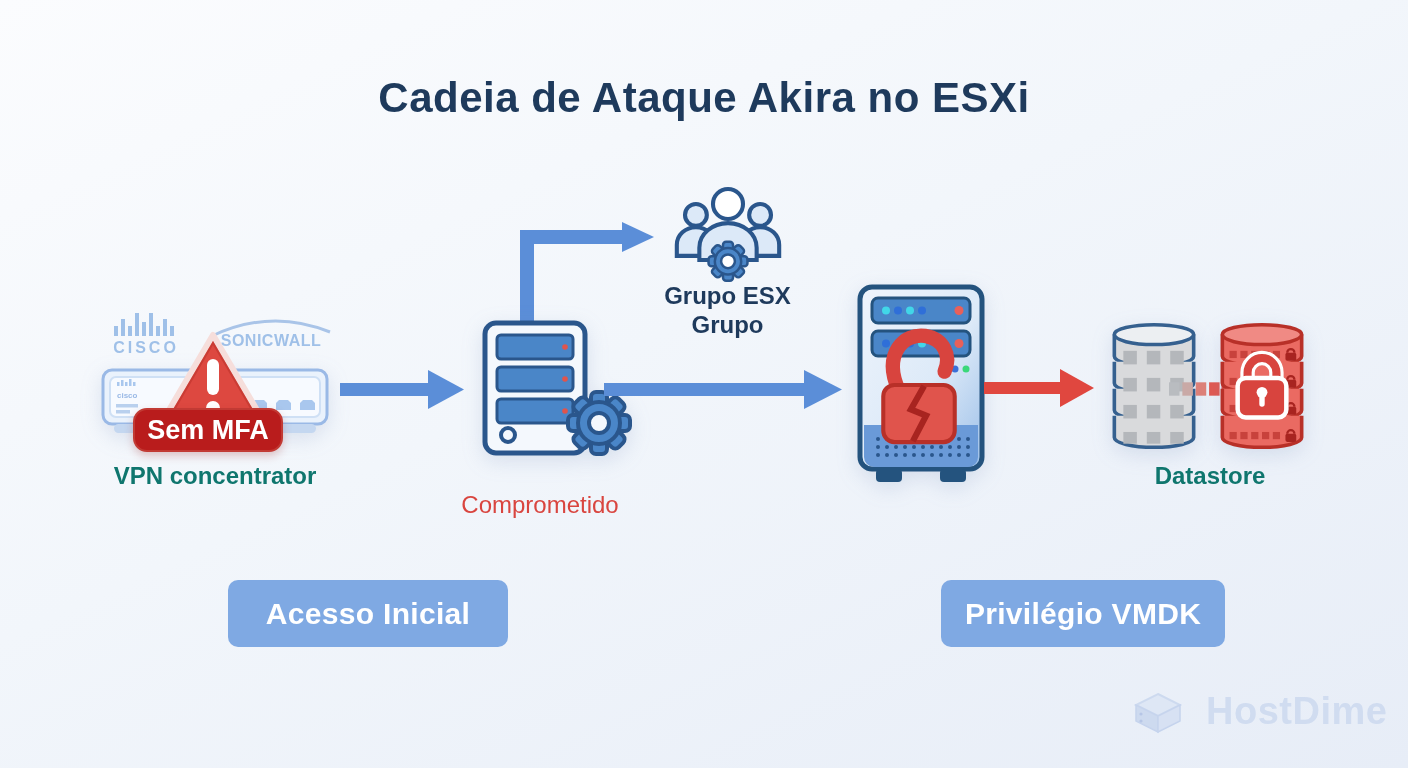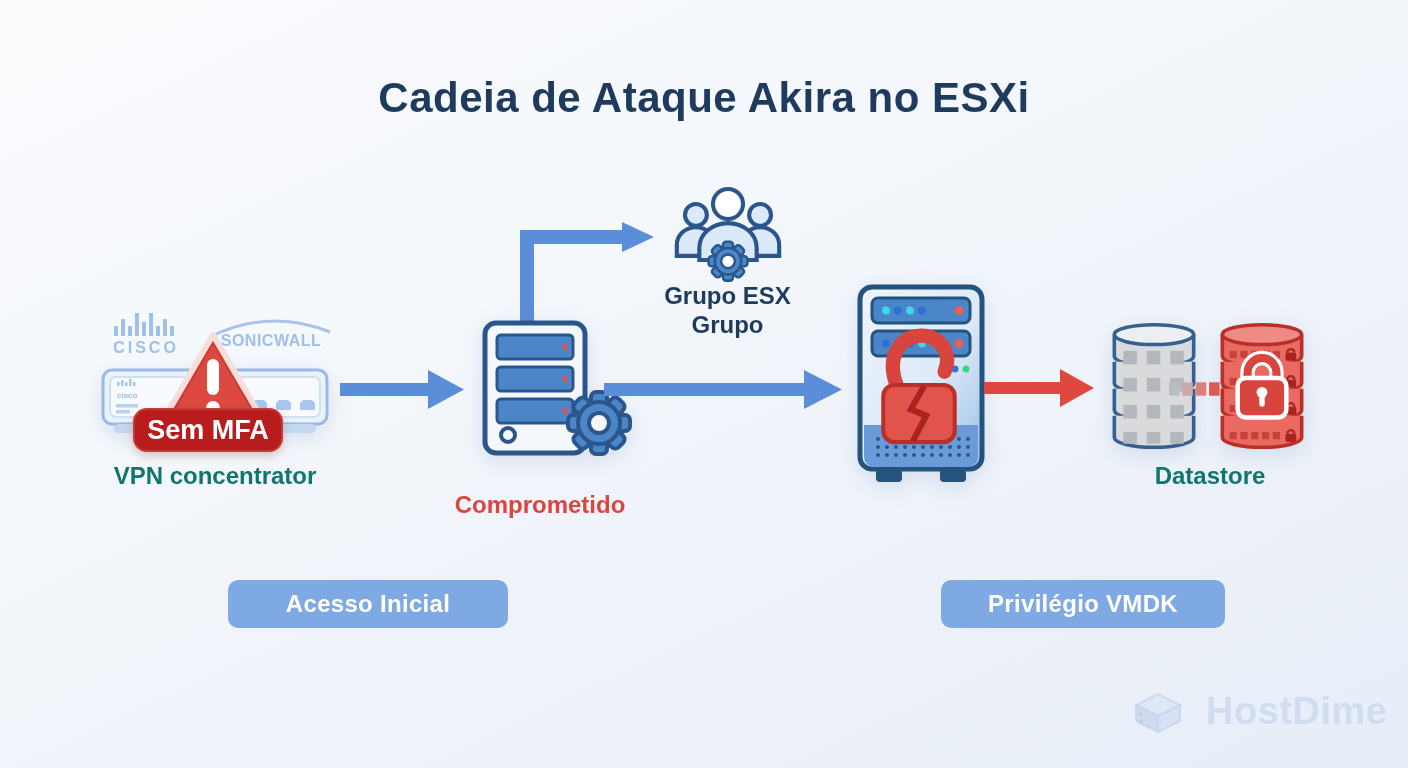--- a/index.html
+++ b/index.html
@@ -14,34 +14,34 @@
     position:absolute;left:0;right:0;top:74px;text-align:center;
     font-size:42px;font-weight:800;color:#1e3a5c;letter-spacing:0.5px;
   }
   .abs{position:absolute;}
   .node-label{
     position:absolute;text-align:center;
     font-size:24px;font-weight:700;color:#0f766e;
   }
   .status-label{
     position:absolute;text-align:center;
-    font-size:24px;font-weight:700;color:#d9453f;
+    font-size:24px;font-weight:400;color:#d9453f;
   }
   .badge{
     position:absolute;left:133px;top:408px;width:146px;height:40px;
     background:#b91c1c;border:2px solid #c23a34;border-radius:14px;
     display:flex;align-items:center;justify-content:center;
     color:#ffffff;font-size:27px;font-weight:700;
     box-shadow:0 4px 8px rgba(160,40,40,0.25);
   }
   .stage-btn{
-    position:absolute;top:580px;height:48px;
+    position:absolute;top:580px;height:67px;
     background:#7fa9e3;border-radius:10px;
     display:flex;align-items:center;justify-content:center;
-    color:#ffffff;font-size:24px;font-weight:600;letter-spacing:0.3px;
+    color:#ffffff;font-size:30px;font-weight:600;letter-spacing:0.3px;
   }
   .shadowed{filter:drop-shadow(0 6px 10px rgba(100,130,180,0.18));}
   .watermark{
     position:absolute;left:1132px;top:690px;height:54px;
     display:flex;align-items:flex-start;gap:22px;opacity:0.85;
   }
   .watermark-text{
     font-size:38px;font-weight:800;color:#ccd9ef;letter-spacing:0.5px;
   }
   .esx-label{

